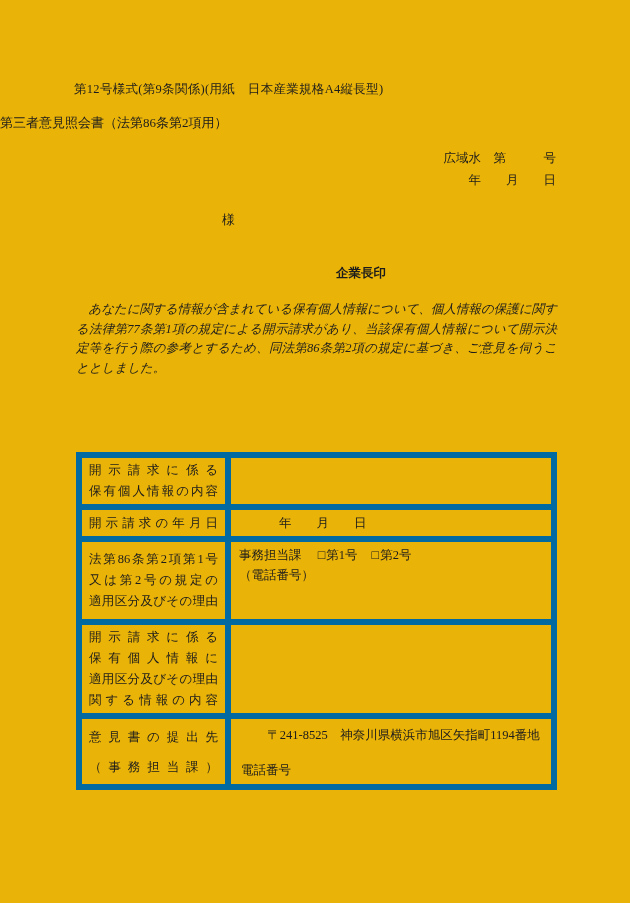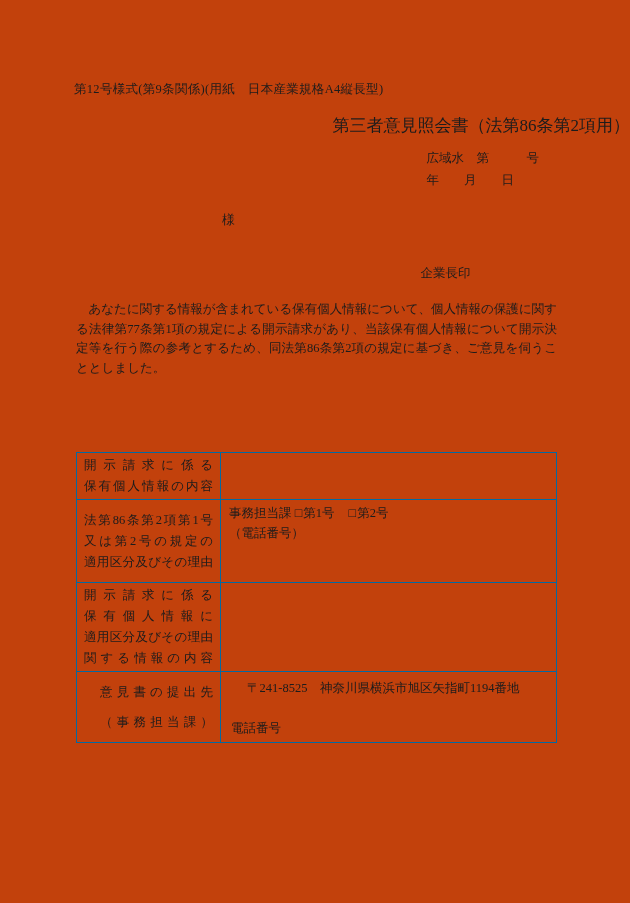--- a/index.html
+++ b/index.html
@@ -1,72 +1,72 @@
 <!DOCTYPE html>
 <html><head>
 <meta charset="utf-8">
 <style>
   html, body { margin: 0; padding: 0; background: #ffffff; }
   .page {
     position: relative;
     width: 630px;
     height: 903px;
-    background: #c2410c;
+    background: #eab308;
     font-family: "Liberation Serif", "DejaVu Serif", serif;
     color: #1c1c1c;
     font-size: 12.5px;
     overflow: hidden;
   }
   .abs { position: absolute; }
   .form-number { left: 74px; top: 81px; letter-spacing: 0.3px; }
-  .doc-title { left: 0; right: 0; top: 114px; text-align: right; font-size: 17px; }
-  .ref-block { right: 91px; top: 147px; line-height: 22px; }
+  .doc-title { left: 0; right: 0; top: 114px; text-align: left; font-size: 13px; }
+  .ref-block { right: 74px; top: 147px; text-align: right; line-height: 22px; }
   .addressee { left: 222px; top: 211px; font-size: 13px; }
   .sender-org { left: 345px; top: 243px; }
-  .sender-line { left: 365px; top: 265px; width: 161px; display: flex; justify-content: center; }
+  .sender-line { left: 336px; top: 265px; width: 161px; display: flex; justify-content: flex-start; font-weight: bold; }
   .body-text {
     left: 76px; top: 300px; width: 481px;
     text-align: justify;
     text-justify: inter-ideograph;
     line-height: 19.7px;
   }
-  .body-text p { margin: 0; }
+  .body-text p { margin: 0; font-style: italic; }
   .form-table {
     position: absolute;
     left: 76px; top: 452px;
     width: 481px;
     border-collapse: collapse;
     table-layout: fixed;
   }
   .form-table td {
-    border: 1px solid #0369a1;
+    border: 6px solid #0369a1;
     font-size: 12.5px;
     overflow: hidden;
   }
   .lcell {
     width: 129px;
     padding: 2px 7px;
     vertical-align: middle;
     font-size: 12px;
   }
   .jline {
     text-align: justify;
     text-align-last: justify;
     -moz-text-align-last: justify;
     text-justify: inter-character;
     line-height: 21px;
   }
   .lcell-spread { height: 100%; }
-  .lcell-spread .jline { line-height: 30px; margin-left: 16px; }
+  .lcell-spread .jline { line-height: 30px; }
   .vcell { padding: 2px 8px; vertical-align: middle; }
   .vcell-date { padding-left: 48px; }
   .vcell-top { vertical-align: top; padding-top: 3px; line-height: 20px; }
   .vcell-rel { position: relative; vertical-align: top; padding-top: 8px; }
   .phone-line { position: absolute; left: 10px; bottom: 5px; }
-  .opt { }
+  .opt { margin-left: 13px; }
   .opt2 { margin-left: 11px; }
   .checkbox-glyph { margin-right: 1px; }
 </style>
 </head>
 <body>
 
 <div class="page">
 
   <div class="abs form-number">第12号様式(第9条関係)(用紙　日本産業規格A4縦長型)</div>
 
@@ -92,20 +92,26 @@
   <table class="form-table">
     <tbody>
       <tr style="height:46px;">
         <td class="lcell">
           <div class="jline">開示請求に係る</div>
           <div class="jline">保有個人情報の内容</div>
         </td>
         <td class="vcell"></td>
       </tr>
 
+      <tr style="height:32px;">
+        <td class="lcell">
+          <div class="jline">開示請求の年月日</div>
+        </td>
+        <td class="vcell vcell-date">年　　月　　日</td>
+      </tr>
 
       <tr style="height:83px;">
         <td class="lcell">
           <div class="jline">法第86条第2項第1号</div>
           <div class="jline">又は第2号の規定の</div>
           <div class="jline">適用区分及びその理由</div>
         </td>
         <td class="vcell-top" style="padding-left:8px;">
           <div>
             <span>事務担当課</span>
@@ -131,21 +137,21 @@
       </tr>
 
 
       <tr style="height:71px;">
         <td class="lcell">
           <div class="lcell-spread">
             <div class="jline">意見書の提出先</div>
             <div class="jline">（事務担当課）</div>
           </div>
         </td>
-        <td class="vcell-rel" style="padding-left:26px;">
+        <td class="vcell-rel" style="padding-left:26px;text-align:center;">
           <div>〒241-8525　神奈川県横浜市旭区矢指町1194番地</div>
           <div class="phone-line">電話番号</div>
         </td>
       </tr>
     </tbody>
   </table>
 
 </div>
 
 </body></html>

